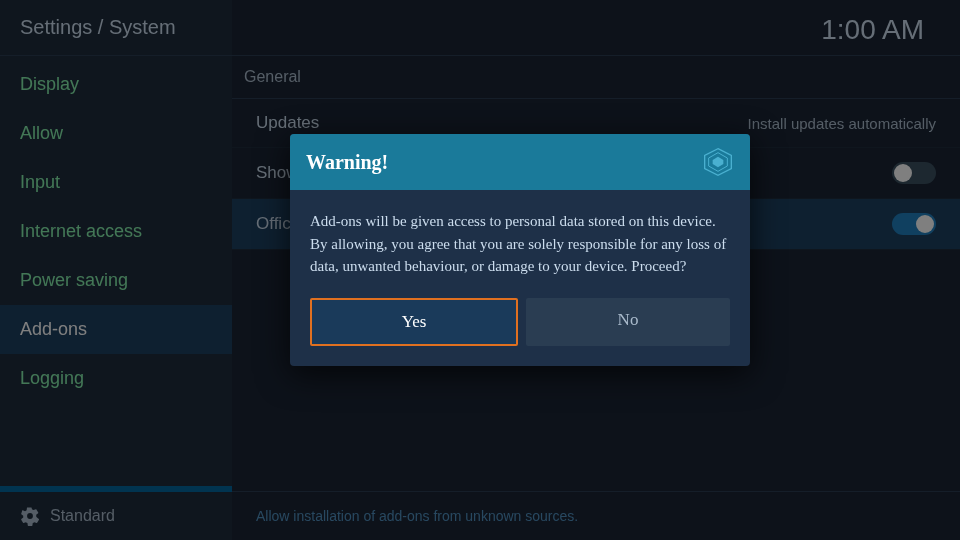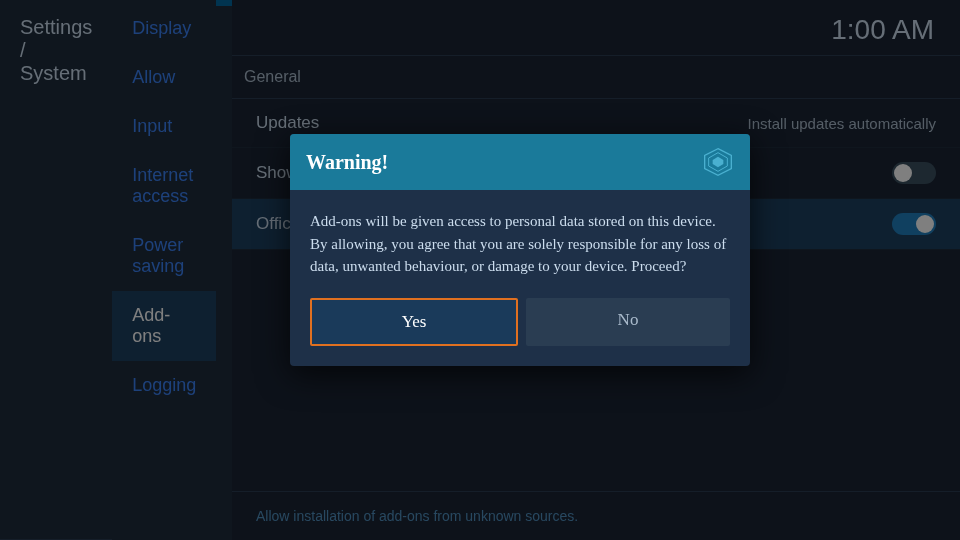--- a/index.html
+++ b/index.html
@@ -15,42 +15,42 @@
     }
 
     
     .sidebar {
       position: absolute;
       left: 0; top: 0;
       width: 232px;
       height: 540px;
       background: #1e2d3d;
       display: flex;
-      flex-direction: row;
+      flex-direction: column;
     }
 
     .sidebar-title {
       padding: 16px 20px;
       font-size: 20px;
       color: #ccddee;
       font-weight: normal;
       border-bottom: 1px solid #2a3d52;
     }
 
     .sidebar-nav {
       flex: 1;
       display: flex;
       flex-direction: column;
       padding-top: 4px;
     }
 
     .sidebar-item {
       padding: 14px 20px;
       font-size: 18px;
-      color: #3b82f6;
+      color: #86efac;
       cursor: pointer;
       display: flex;
       align-items: center;
       gap: 10px;
     }
 
     .sidebar-item.active {
       background: #1d4060;
       color: #ffffff;
     }
@@ -76,21 +76,21 @@
       position: absolute;
       left: 232px; top: 0;
       width: 728px;
       height: 540px;
       background: #1a2535;
     }
 
     
     .header {
       position: absolute;
-      top: 0; right: 2px;
+      top: 0; right: 12px;
       padding: 14px 24px;
       font-size: 28px;
       color: #ccddee;
       font-weight: normal;
     }
 
     
     .content {
       margin-top: 55px;
       padding: 0;

